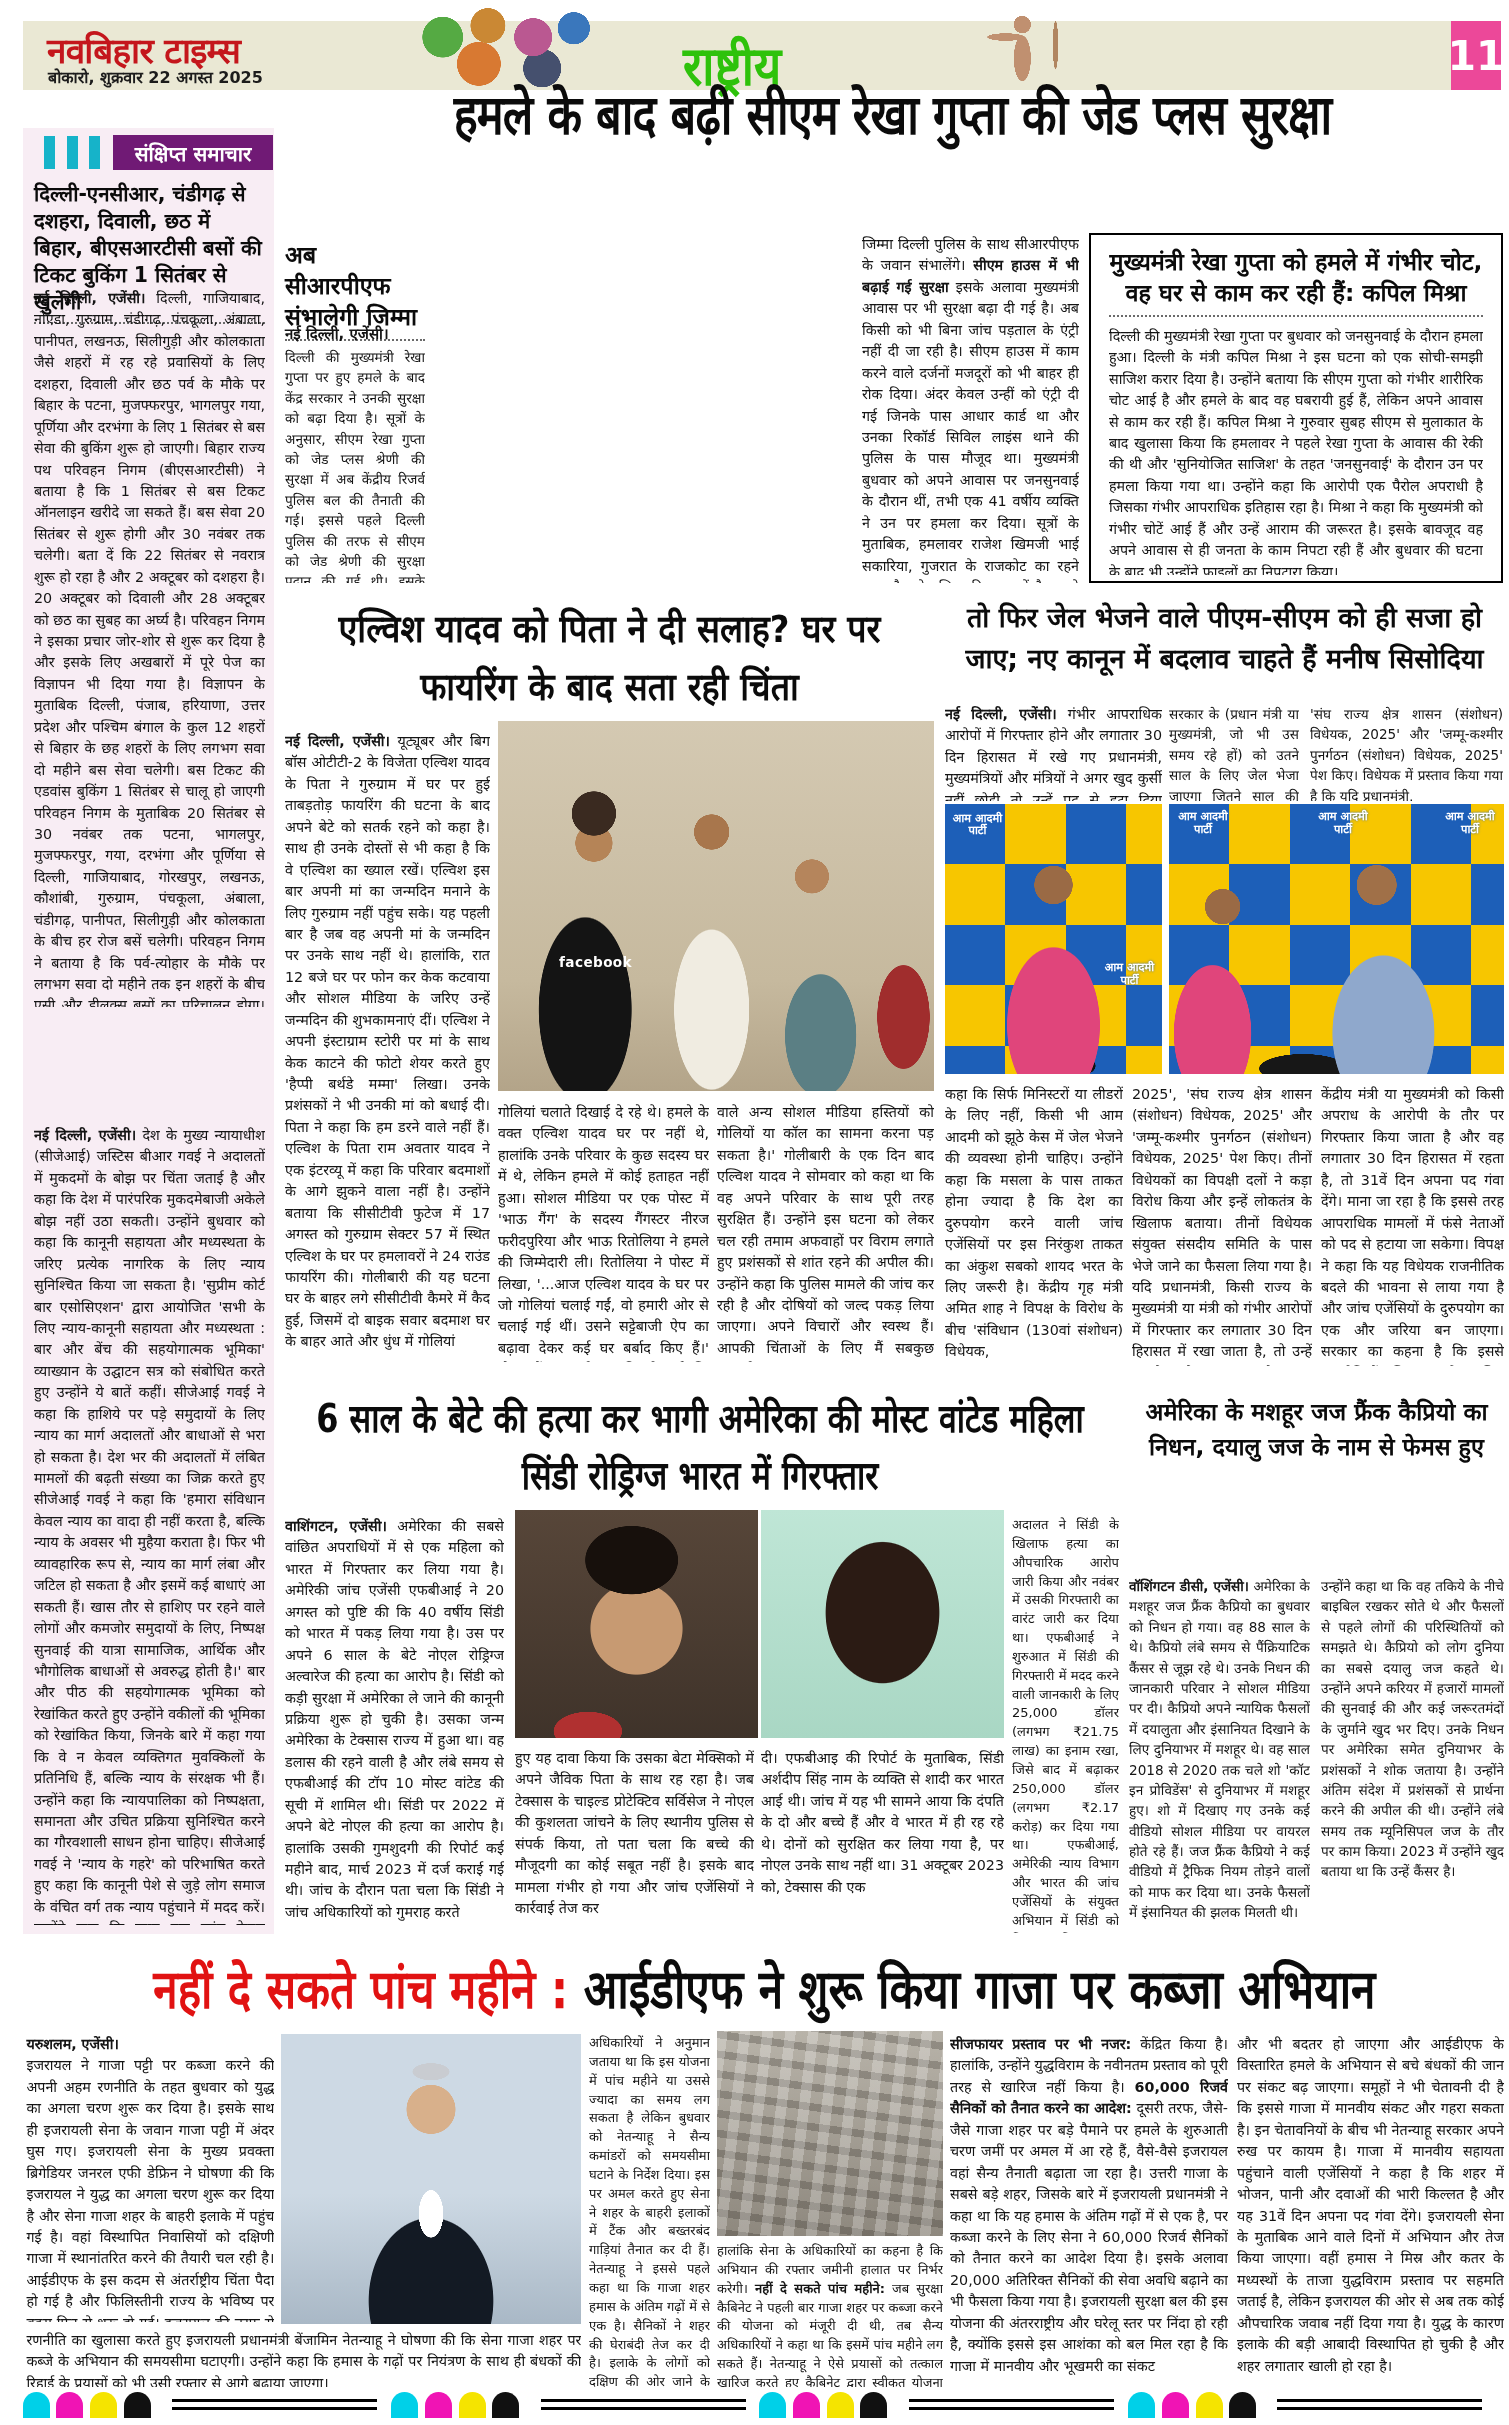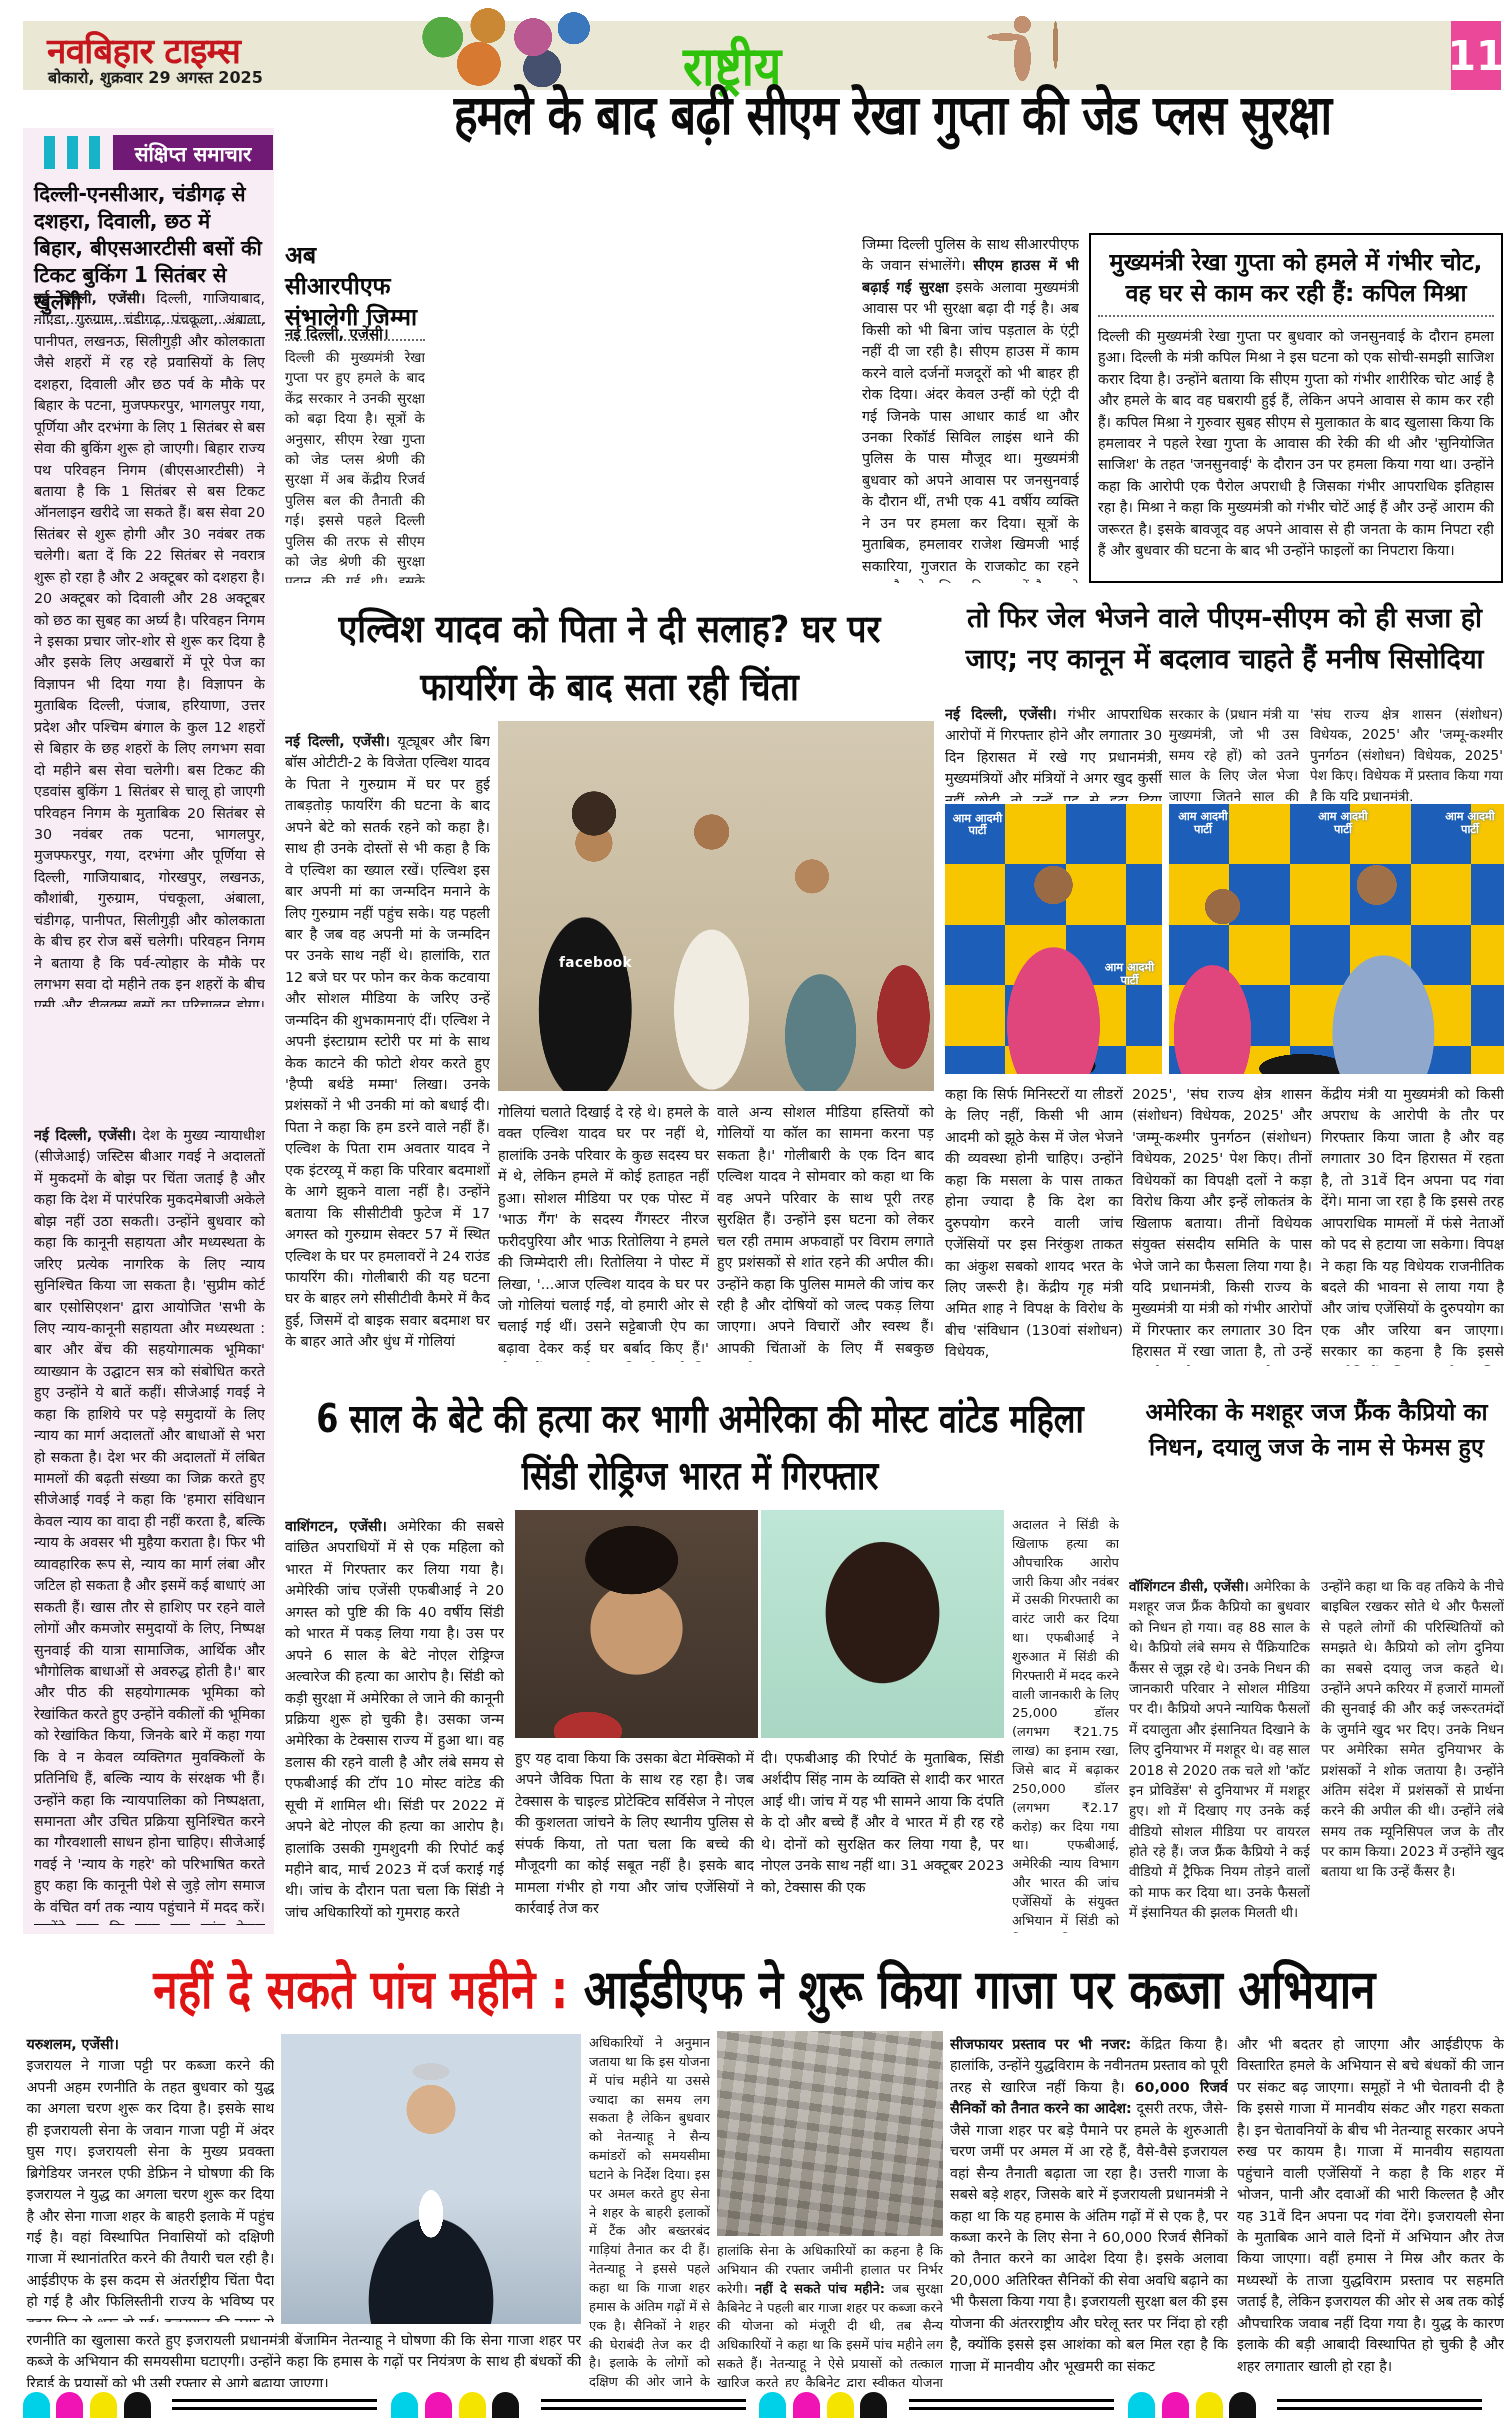--- a/index.html
+++ b/index.html
@@ -101,40 +101,40 @@
   .reg .c{background:#00d0e8;} .reg .m{background:#f014b4;} .reg .y{background:#f5e400;} .reg .k{background:#111;}
   .dline{height:4.5px;border-top:3.8px solid #000;border-bottom:3.8px solid #000;}
 </style>
 </head>
 <body>
 
 <div class="page">
 
   <div class="abs band" style="left:22.6px;top:21px;width:1465px;height:69px;"></div>
   <div class="abs masthead" style="left:47px;top:26px;">नवबिहार टाइम्स</div>
-  <div class="abs edition" style="left:48px;top:66px;">बोकारो, शुक्रवार 29 अगस्त 2025</div>
+  <div class="abs edition" style="left:48px;top:66px;">बोकारो, शुक्रवार 22 अगस्त 2025</div>
   <div class="abs collage" style="left:393px;top:6px;width:226px;height:89px;"></div>
   <div class="abs section-title" style="left:683px;top:27px;">राष्ट्रीय</div>
   <div class="abs statue" style="left:936px;top:4.5px;width:166px;height:89px;"></div>
   <div class="abs pgbox" style="left:1451px;top:21px;width:50px;height:69px;">11</div>
 
   <div class="abs sb-bg" style="left:22.6px;top:128px;width:251px;height:1806px;"></div>
   <div class="abs stripes" style="left:44px;top:136px;width:66px;height:33px;"></div>
   <div class="abs brieftitle" style="left:113px;top:135px;width:160px;height:35px;">संक्षिप्त समाचार</div>
   <div class="abs hl dotted" style="left:34px;top:181px;width:231px;font-size:20.4px;">दिल्ली-एनसीआर, चंडीगढ़ से दशहरा, दिवाली, छठ में बिहार, बीएसआरटीसी बसों की टिकट बुकिंग 1 सितंबर से खुलेगी</div>
   <div class="abs body-txt" style="left:34px;top:288px;width:231px;height:719px;"><b class="dl">नई दिल्ली, एजेंसी।</b> <span>दिल्ली, गाजियाबाद, नोएडा, गुरुग्राम, चंडीगढ़, पंचकूला, अंबाला, पानीपत, लखनऊ, सिलीगुड़ी और कोलकाता जैसे शहरों में रह रहे प्रवासियों के लिए दशहरा, दिवाली और छठ पर्व के मौके पर बिहार के पटना, मुजफ्फरपुर, भागलपुर गया, पूर्णिया और दरभंगा के लिए 1 सितंबर से बस सेवा की बुकिंग शुरू हो जाएगी। बिहार राज्य पथ परिवहन निगम (बीएसआरटीसी) ने बताया है कि 1 सितंबर से बस टिकट ऑनलाइन खरीदे जा सकते हैं। बस सेवा 20 सितंबर से शुरू होगी और 30 नवंबर तक चलेगी। बता दें कि 22 सितंबर से नवरात्र शुरू हो रहा है और 2 अक्टूबर को दशहरा है। 20 अक्टूबर को दिवाली और 28 अक्टूबर को छठ का सुबह का अर्घ्य है। परिवहन निगम ने इसका प्रचार जोर-शोर से शुरू कर दिया है और इसके लिए अखबारों में पूरे पेज का विज्ञापन भी दिया गया है। विज्ञापन के मुताबिक दिल्ली, पंजाब, हरियाणा, उत्तर प्रदेश और पश्चिम बंगाल के कुल 12 शहरों से बिहार के छह शहरों के लिए लगभग सवा दो महीने बस सेवा चलेगी। बस टिकट की एडवांस बुकिंग 1 सितंबर से चालू हो जाएगी परिवहन निगम के मुताबिक 20 सितंबर से 30 नवंबर तक पटना, भागलपुर, मुजफ्फरपुर, गया, दरभंगा और पूर्णिया से दिल्ली, गाजियाबाद, गोरखपुर, लखनऊ, कौशांबी, गुरुग्राम, पंचकूला, अंबाला, चंडीगढ़, पानीपत, सिलीगुड़ी और कोलकाता के बीच हर रोज बसें चलेगी। परिवहन निगम ने बताया है कि पर्व-त्योहार के मौके पर लगभग सवा दो महीने तक इन शहरों के बीच एसी और डीलक्स बसों का परिचालन होगा। दिल्ली, यूपी, पंजाब, पश्चिम बंगाल समेत दूसरे राज्यों में काम की वजह से रहने वाले बिहारियों की संख्या ज्यादा है जो दशहरा से ही लौटना शुरू कर देते हैं। दिवाली से छठ पर्व के दौरान यह भीड़ बेतहाशा हो जाती है। उस समय सफर के लिए ट्रेन में टिकट मिलना एक सपना बन जाता है। जिनके पास टिकट हो वो भी मुश्किल के साथ सफर करते हैं। ऐसी हालत में बिहार आने-जाने के लिए ये बसें भीड़ का बोझ कुछ कम तो कर सकती हैं लेकिन प्रवासियों की तादाद इतनी ज्यादा है कि वो कितने लोगों को राहत देगी, कहा नहीं जा सकता है।</span></div>
   <div class="abs body-txt" style="left:34px;top:1125px;width:231px;height:800px;"><b class="dl">नई दिल्ली, एजेंसी।</b> <span>देश के मुख्य न्यायाधीश (सीजेआई) जस्टिस बीआर गवई ने अदालतों में मुकदमों के बोझ पर चिंता जताई है और कहा कि देश में पारंपरिक मुकदमेबाजी अकेले बोझ नहीं उठा सकती। उन्होंने बुधवार को कहा कि कानूनी सहायता और मध्यस्थता के जरिए प्रत्येक नागरिक के लिए न्याय सुनिश्चित किया जा सकता है। 'सुप्रीम कोर्ट बार एसोसिएशन' द्वारा आयोजित 'सभी के लिए न्याय-कानूनी सहायता और मध्यस्थता : बार और बेंच की सहयोगात्मक भूमिका' व्याख्यान के उद्घाटन सत्र को संबोधित करते हुए उन्होंने ये बातें कहीं। सीजेआई गवई ने कहा कि हाशिये पर पड़े समुदायों के लिए न्याय का मार्ग अदालतों और बाधाओं से भरा हो सकता है। देश भर की अदालतों में लंबित मामलों की बढ़ती संख्या का जिक्र करते हुए सीजेआई गवई ने कहा कि 'हमारा संविधान केवल न्याय का वादा ही नहीं करता है, बल्कि न्याय के अवसर भी मुहैया कराता है। फिर भी व्यावहारिक रूप से, न्याय का मार्ग लंबा और जटिल हो सकता है और इसमें कई बाधाएं आ सकती हैं। खास तौर से हाशिए पर रहने वाले लोगों और कमजोर समुदायों के लिए, निष्पक्ष सुनवाई की यात्रा सामाजिक, आर्थिक और भौगोलिक बाधाओं से अवरुद्ध होती है।' बार और पीठ की सहयोगात्मक भूमिका को रेखांकित करते हुए उन्होंने वकीलों की भूमिका को रेखांकित किया, जिनके बारे में कहा गया कि वे न केवल व्यक्तिगत मुवक्किलों के प्रतिनिधि हैं, बल्कि न्याय के संरक्षक भी हैं। उन्होंने कहा कि न्यायपालिका को निष्पक्षता, समानता और उचित प्रक्रिया सुनिश्चित करने का गौरवशाली साधन होना चाहिए। सीजेआई गवई ने 'न्याय के गहरे' को परिभाषित करते हुए कहा कि कानूनी पेशे से जुड़े लोग समाज के वंचित वर्ग तक न्याय पहुंचाने में मदद करें। उन्होंने कहा कि न्याय तक पहुंच केवल अदालतों तक सीमित नहीं है, यह एक सामाजिक आंदोलन है, जिसमें बार और बेंच दोनों की सहभागिता जरूरी है। जब प्रक्रियाएं सहायता की मांग करें, तो लाखों लोगों को इसकी अभी है।</span></div>
 
   <div class="abs hl center tallY" style="left:283px;top:79px;width:1219px;font-size:45px;letter-spacing:-0.8px;">हमले के बाद बढ़ी सीएम रेखा गुप्ता की जेड प्लस सुरक्षा</div>
   <div class="abs hl dotted" style="left:285px;top:240px;width:140px;font-size:23.4px;">अब सीआरपीएफ संभालेगी जिम्मा</div>
   <div class="abs dl" style="left:285px;top:323px;font-size:15px;">नई दिल्ली, एजेंसी।</div>
   <div class="abs body-txt" style="left:285px;top:347px;width:140px;height:236px;font-size:13.6px;">दिल्ली की मुख्यमंत्री रेखा गुप्ता पर हुए हमले के बाद केंद्र सरकार ने उनकी सुरक्षा को बढ़ा दिया है। सूत्रों के अनुसार, सीएम रेखा गुप्ता को जेड प्लस श्रेणी की सुरक्षा में अब केंद्रीय रिजर्व पुलिस बल की तैनाती की गई। इससे पहले दिल्ली पुलिस की तरफ से सीएम को जेड श्रेणी की सुरक्षा प्रदान की गई थी। इसके तहत मुख्यमंत्री की सुरक्षा में कुल 58 पुलिसकर्मियों की तैनाती की गई थी। इसमें दो एस्कॉर्ट, एक पायलट, एक बुलेट रेजिस्टेंट कार व सुरक्षाकर्मियों का काफिला शामिल है। इसके अलावा घर पर अतिरिक्त सुरक्षा। वहीं अब पुलिस की तरफ से 'जेड प्लस' श्रेणी</div>
   <div class="abs photo ph-rekha" style="left:430px;top:233px;width:423px;height:350px;"></div>
   <div class="abs body-txt" style="left:862px;top:234px;width:217px;height:349px;"><span>जिम्मा दिल्ली पुलिस के साथ सीआरपीएफ के जवान संभालेंगे।</span> <b>सीएम हाउस में भी बढ़ाई गई सुरक्षा</b> <span>इसके अलावा मुख्यमंत्री आवास पर भी सुरक्षा बढ़ा दी गई है। अब किसी को भी बिना जांच पड़ताल के एंट्री नहीं दी जा रही है। सीएम हाउस में काम करने वाले दर्जनों मजदूरों को भी बाहर ही रोक दिया। अंदर केवल उन्हीं को एंट्री दी गई जिनके पास आधार कार्ड था और उनका रिकॉर्ड सिविल लाइंस थाने की पुलिस के पास मौजूद था। मुख्यमंत्री बुधवार को अपने आवास पर जनसुनवाई के दौरान थीं, तभी एक 41 वर्षीय व्यक्ति ने उन पर हमला कर दिया। सूत्रों के मुताबिक, हमलावर राजेश खिमजी भाई सकारिया, गुजरात के राजकोट का रहने वाला है, जो पुलिस की पकड़ में है। उसने सोमवार से ही सीएम के आवास का रेकी कर रखी थी और मौका पाकर हमला कर दिया। सुरक्षाकर्मियों ने उसे मौके पर ही पकड़ लिया और पूछताछ जारी है।</span></div>
-  <div class="abs box" style="left:1089px;top:233px;width:414px;height:350px;box-sizing:border-box;padding:12px 7px;">
+  <div class="abs box" style="left:1089px;top:233px;width:414px;height:350px;box-sizing:border-box;padding:12px 18px;">
     <div class="hl center dotted" style="font-size:23.4px;">मुख्यमंत्री रेखा गुप्ता को हमले में गंभीर चोट, वह घर से काम कर रही हैं: कपिल मिश्रा</div>
     <div class="body-txt" style="margin-top:9px;height:249px;">दिल्ली की मुख्यमंत्री रेखा गुप्ता पर बुधवार को जनसुनवाई के दौरान हमला हुआ। दिल्ली के मंत्री कपिल मिश्रा ने इस घटना को एक सोची-समझी साजिश करार दिया है। उन्होंने बताया कि सीएम गुप्ता को गंभीर शारीरिक चोट आई है और हमले के बाद वह घबरायी हुई हैं, लेकिन अपने आवास से काम कर रही हैं। कपिल मिश्रा ने गुरुवार सुबह सीएम से मुलाकात के बाद खुलासा किया कि हमलावर ने पहले रेखा गुप्ता के आवास की रेकी की थी और 'सुनियोजित साजिश' के तहत 'जनसुनवाई' के दौरान उन पर हमला किया गया था। उन्होंने कहा कि आरोपी एक पैरोल अपराधी है जिसका गंभीर आपराधिक इतिहास रहा है। मिश्रा ने कहा कि मुख्यमंत्री को गंभीर चोटें आई हैं और उन्हें आराम की जरूरत है। इसके बावजूद वह अपने आवास से ही जनता के काम निपटा रही हैं और बुधवार की घटना के बाद भी उन्होंने फाइलों का निपटारा किया।</div>
   </div>
 
   <div class="abs hl center" style="left:285px;top:601px;width:649px;font-size:34px;line-height:1.5;transform:scaleY(1.12);transform-origin:top center;">एल्विश यादव को पिता ने दी सलाह? घर पर फायरिंग के बाद सता रही चिंता</div>
   <div class="abs body-txt" style="left:285px;top:731px;width:205px;height:631px;"><b class="dl">नई दिल्ली, एजेंसी।</b> <span>यूट्यूबर और बिग बॉस ओटीटी-2 के विजेता एल्विश यादव के पिता ने गुरुग्राम में घर पर हुई ताबड़तोड़ फायरिंग की घटना के बाद अपने बेटे को सतर्क रहने को कहा है। साथ ही उनके दोस्तों से भी कहा है कि वे एल्विश का ख्याल रखें। एल्विश इस बार अपनी मां का जन्मदिन मनाने के लिए गुरुग्राम नहीं पहुंच सके। यह पहली बार है जब वह अपनी मां के जन्मदिन पर उनके साथ नहीं थे। हालांकि, रात 12 बजे घर पर फोन कर केक कटवाया और सोशल मीडिया के जरिए उन्हें जन्मदिन की शुभकामनाएं दीं। एल्विश ने अपनी इंस्टाग्राम स्टोरी पर मां के साथ केक काटने की फोटो शेयर करते हुए 'हैप्पी बर्थडे मम्मा' लिखा। उनके प्रशंसकों ने भी उनकी मां को बधाई दी। पिता ने कहा कि हम डरने वाले नहीं हैं। एल्विश के पिता राम अवतार यादव ने एक इंटरव्यू में कहा कि परिवार बदमाशों के आगे झुकने वाला नहीं है। उन्होंने बताया कि सीसीटीवी फुटेज में 17 अगस्त को गुरुग्राम सेक्टर 57 में स्थित एल्विश के घर पर हमलावरों ने 24 राउंड फायरिंग की। गोलीबारी की यह घटना घर के बाहर लगे सीसीटीवी कैमरे में कैद हुई, जिसमें दो बाइक सवार बदमाश घर के बाहर आते और धुंध में गोलियां</span></div>
   <div class="abs photo ph-elvish" style="left:498px;top:721px;width:436px;height:370px;">
     <span class="fb" style="left:14%;top:63%;">facebook</span>
   </div>
   <div class="abs body-txt" style="left:498px;top:1102px;width:211px;height:260px;">गोलियां चलाते दिखाई दे रहे थे। हमले के वक्त एल्विश यादव घर पर नहीं थे, हालांकि उनके परिवार के कुछ सदस्य घर में थे, लेकिन हमले में कोई हताहत नहीं हुआ। सोशल मीडिया पर एक पोस्ट में 'भाऊ गैंग' के सदस्य गैंगस्टर नीरज फरीदपुरिया और भाऊ रितोलिया ने हमले की जिम्मेदारी ली। रितोलिया ने पोस्ट में लिखा, '...आज एल्विश यादव के घर पर जो गोलियां चलाई गईं, वो हमारी ओर से चलाई गई थीं। उसने सट्टेबाजी ऐप का बढ़ावा देकर कई घर बर्बाद किए हैं।' पोस्ट में यह भी धमकी दी गई कि सट्टेबाजी को बढ़ावा देने वाले अन्य</div>

